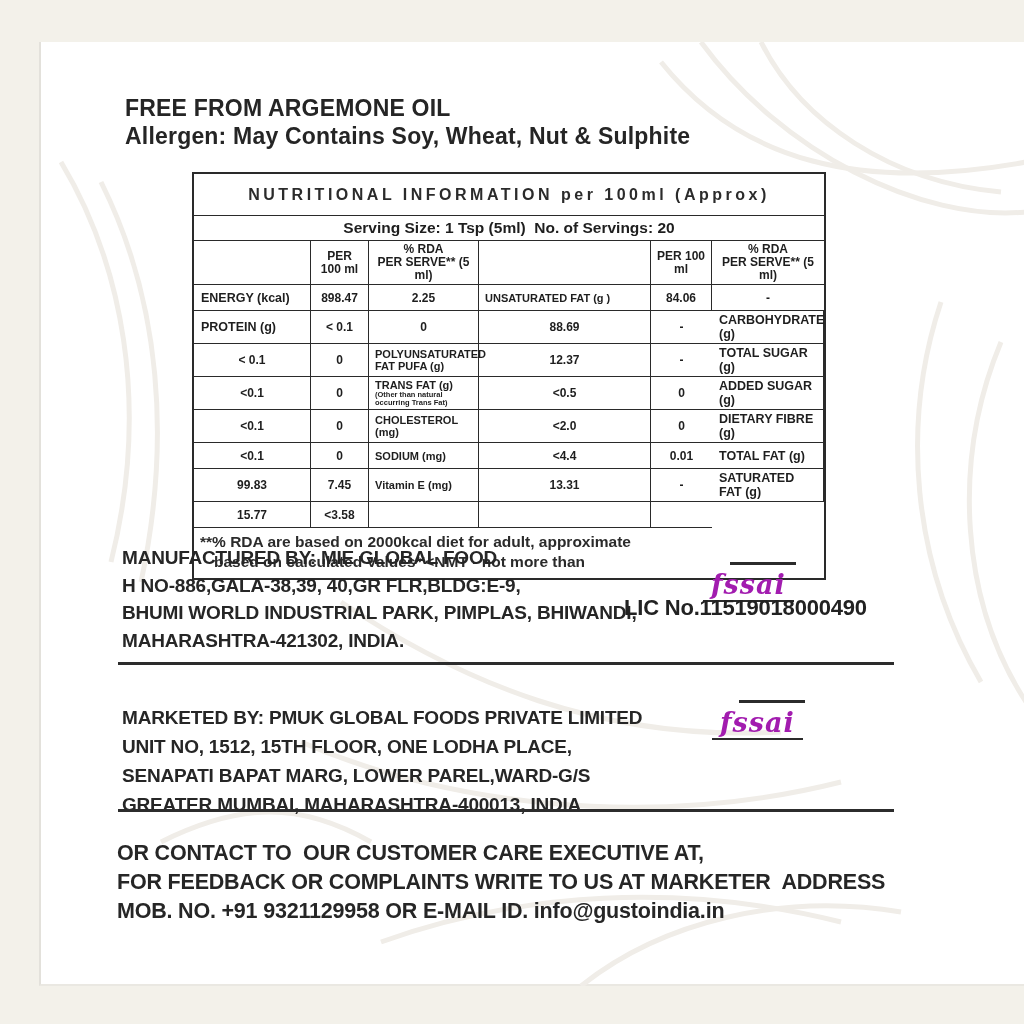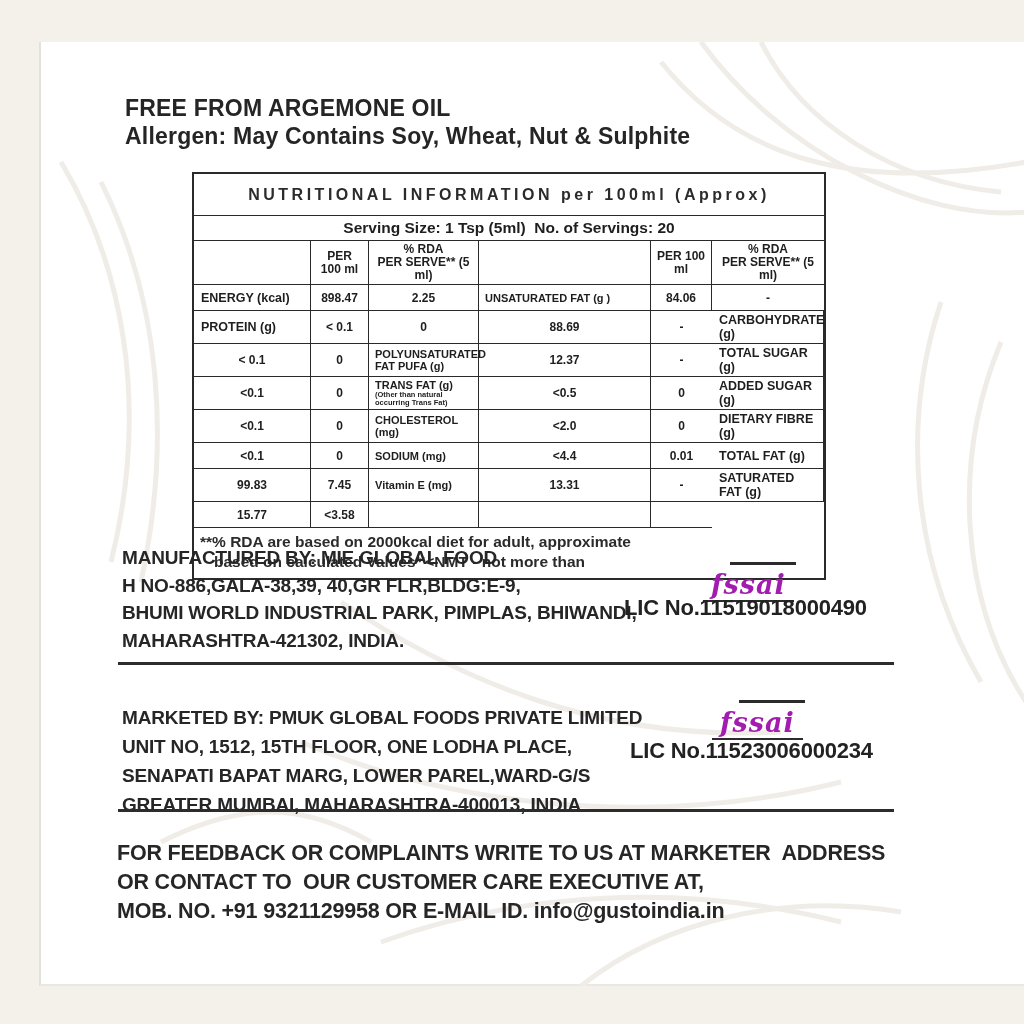--- a/index.html
+++ b/index.html
@@ -200,22 +200,21 @@
 
   <div class="rule rule1"></div>
 
   <div class="blk mkt">
     <div>MARKETED BY: PMUK GLOBAL FOODS PRIVATE LIMITED</div>
     <div>UNIT NO, 1512, 15TH FLOOR, ONE LODHA PLACE,</div>
     <div>SENAPATI BAPAT MARG, LOWER PAREL,WARD-G/S</div>
     <div>GREATER MUMBAI, MAHARASHTRA-400013, INDIA</div>
   </div>
   <div class="fssai fssai2">fssai</div>
-  <div class="lic lic2">LIC No.11523006000234</div>
 
   <div class="rule rule2"></div>
 
   <div class="blk fb">
+    <div>OR CONTACT TO  OUR CUSTOMER CARE EXECUTIVE AT,</div>
     <div>FOR FEEDBACK OR COMPLAINTS WRITE TO US AT MARKETER  ADDRESS</div>
-    <div>OR CONTACT TO  OUR CUSTOMER CARE EXECUTIVE AT,</div>
     <div>MOB. NO. +91 9321129958 OR E-MAIL ID. info@gustoindia.in</div>
   </div>
 </div>
 
 </body></html>

